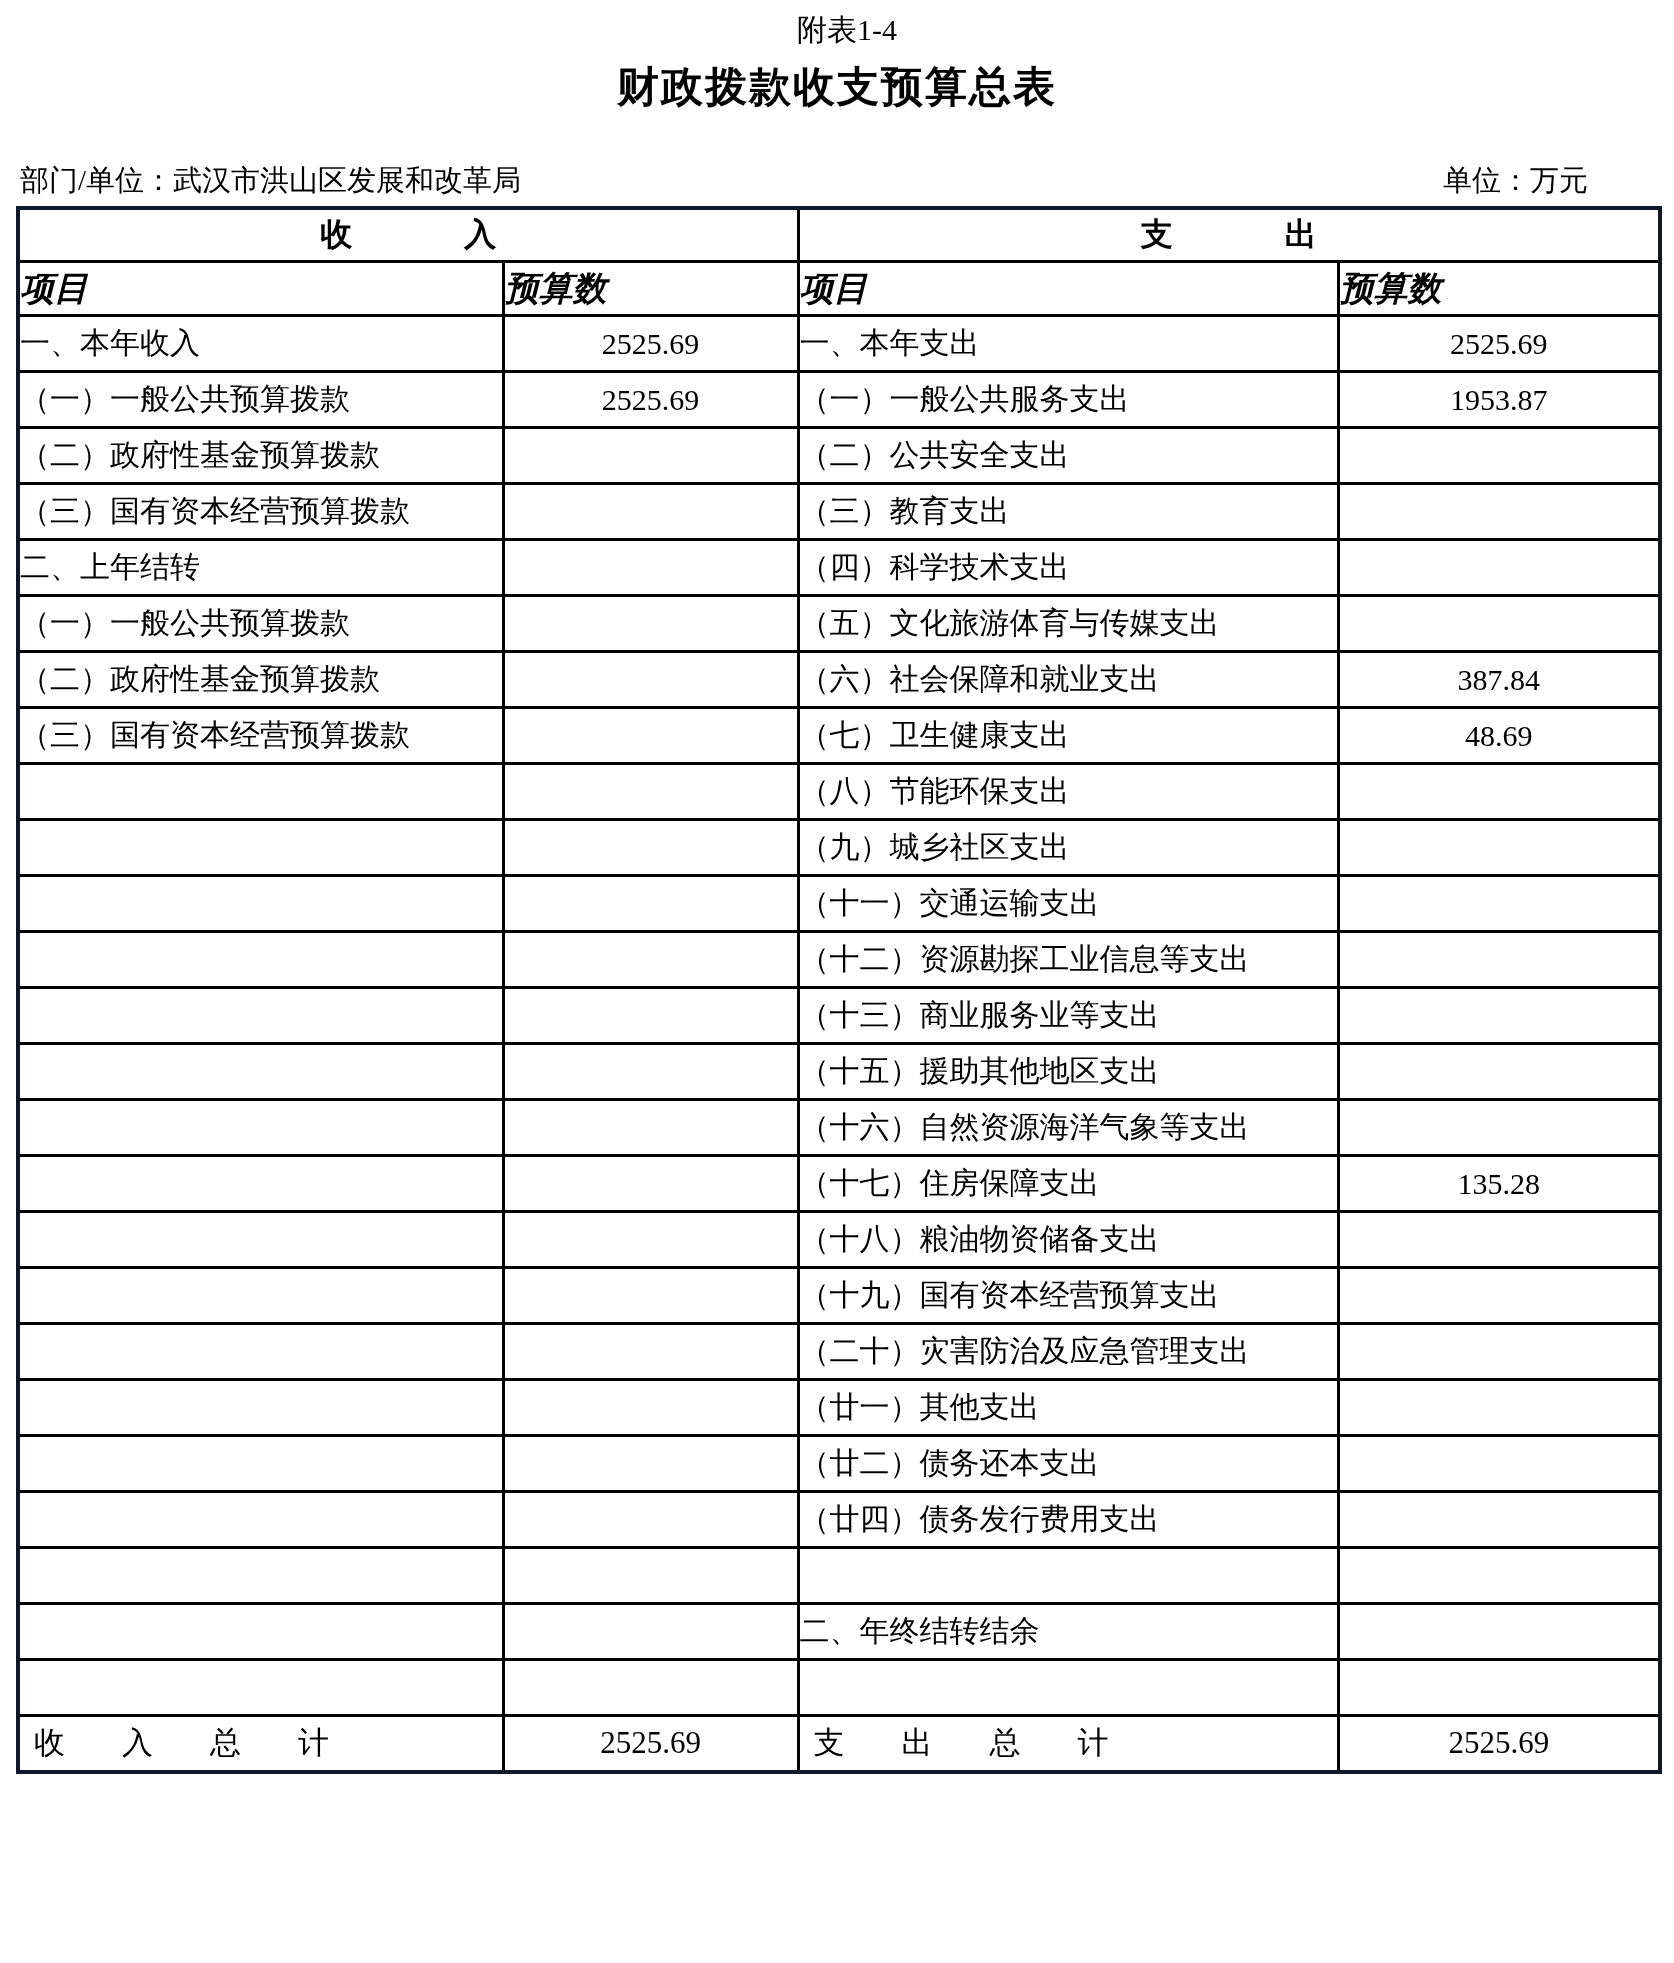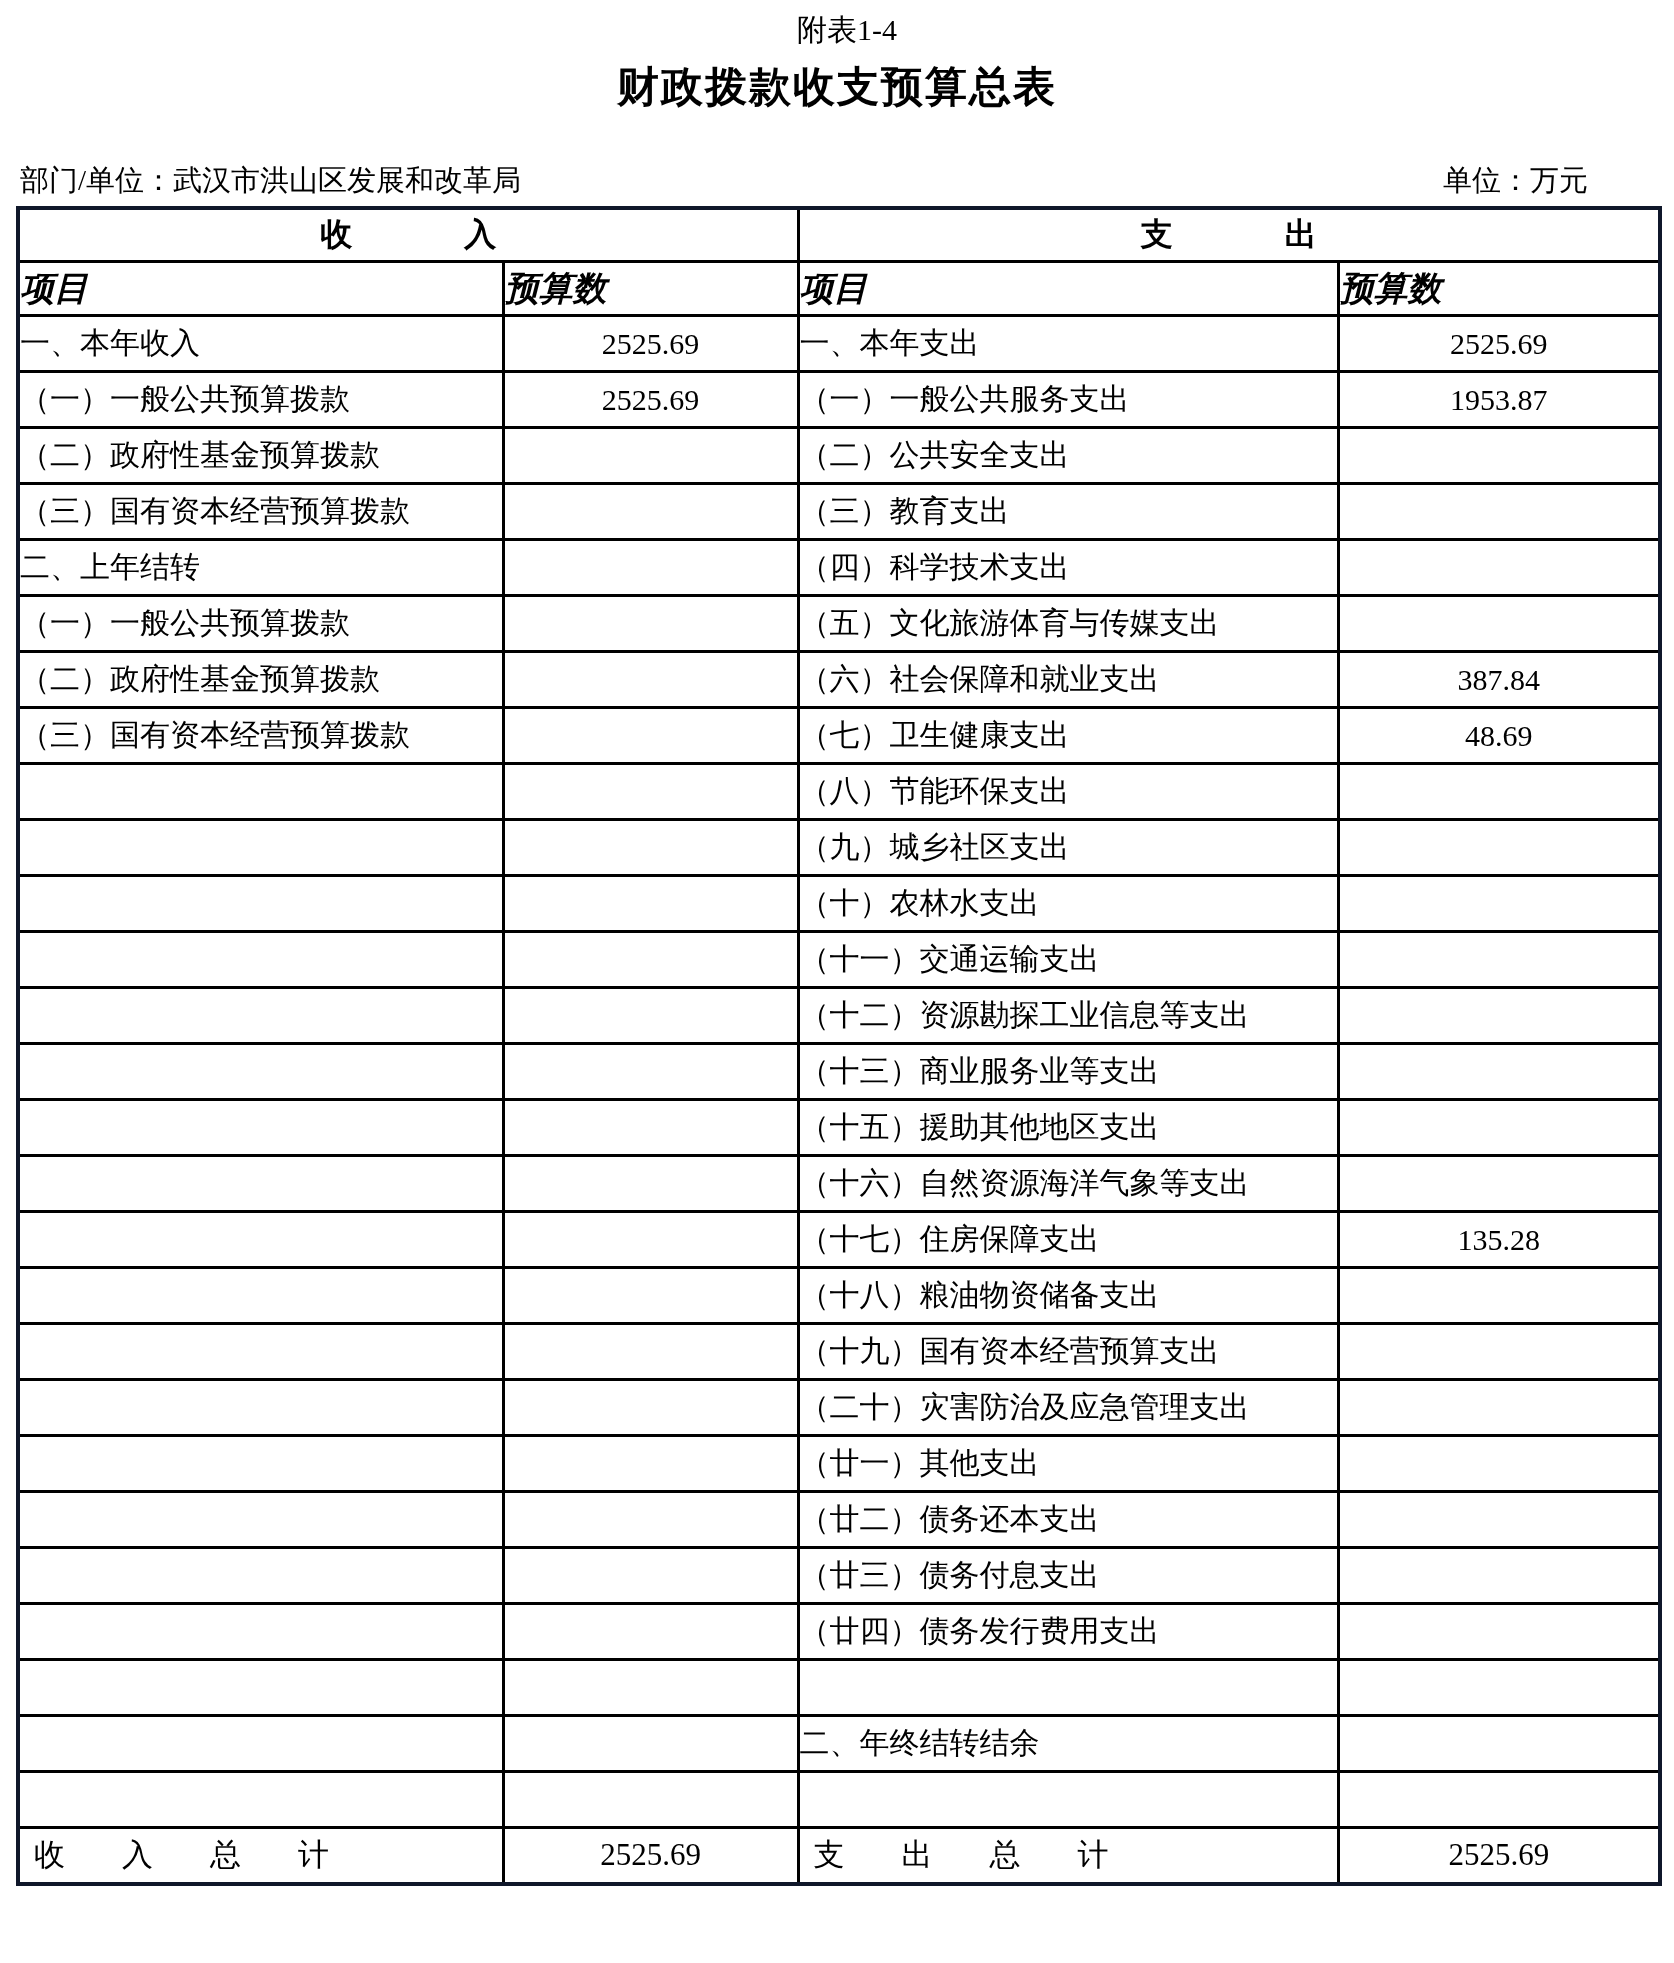--- a/index.html
+++ b/index.html
@@ -177,26 +177,20 @@
       </tr>
       <tr class="data-row">
         <td class="label"></td>
         <td class="value"></td>
         <td class="label">（九）城乡社区支出</td>
         <td class="value"></td>
       </tr>
       <tr class="data-row">
         <td class="label"></td>
         <td class="value"></td>
-        <td class="label">（十）农林水支出</td>
-        <td class="value"></td>
-      </tr>
-      <tr class="data-row">
-        <td class="label"></td>
-        <td class="value"></td>
         <td class="label">（十一）交通运输支出</td>
         <td class="value"></td>
       </tr>
       <tr class="data-row">
         <td class="label"></td>
         <td class="value"></td>
         <td class="label">（十二）资源勘探工业信息等支出</td>
         <td class="value"></td>
       </tr>
       <tr class="data-row">
@@ -244,26 +238,20 @@
       <tr class="data-row">
         <td class="label"></td>
         <td class="value"></td>
         <td class="label">（廿一）其他支出</td>
         <td class="value"></td>
       </tr>
       <tr class="data-row">
         <td class="label"></td>
         <td class="value"></td>
         <td class="label">（廿二）债务还本支出</td>
-        <td class="value"></td>
-      </tr>
-      <tr class="data-row">
-        <td class="label"></td>
-        <td class="value"></td>
-        <td class="label">（廿三）债务付息支出</td>
         <td class="value"></td>
       </tr>
       <tr class="data-row">
         <td class="label"></td>
         <td class="value"></td>
         <td class="label">（廿四）债务发行费用支出</td>
         <td class="value"></td>
       </tr>
       <tr class="data-row">
         <td class="label"></td>

